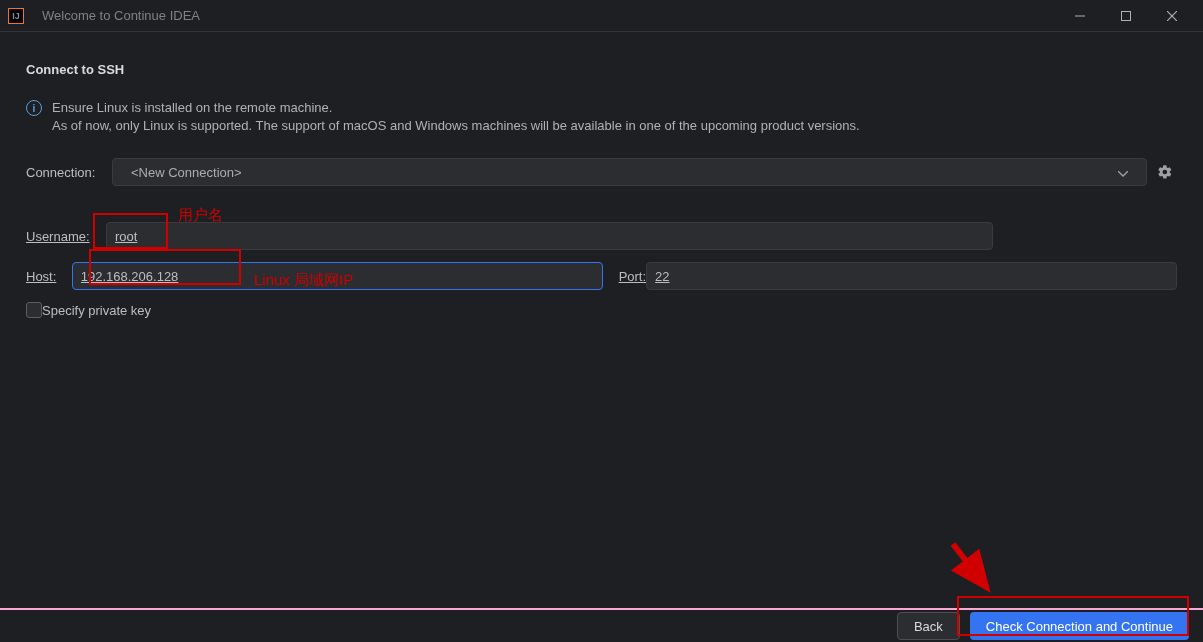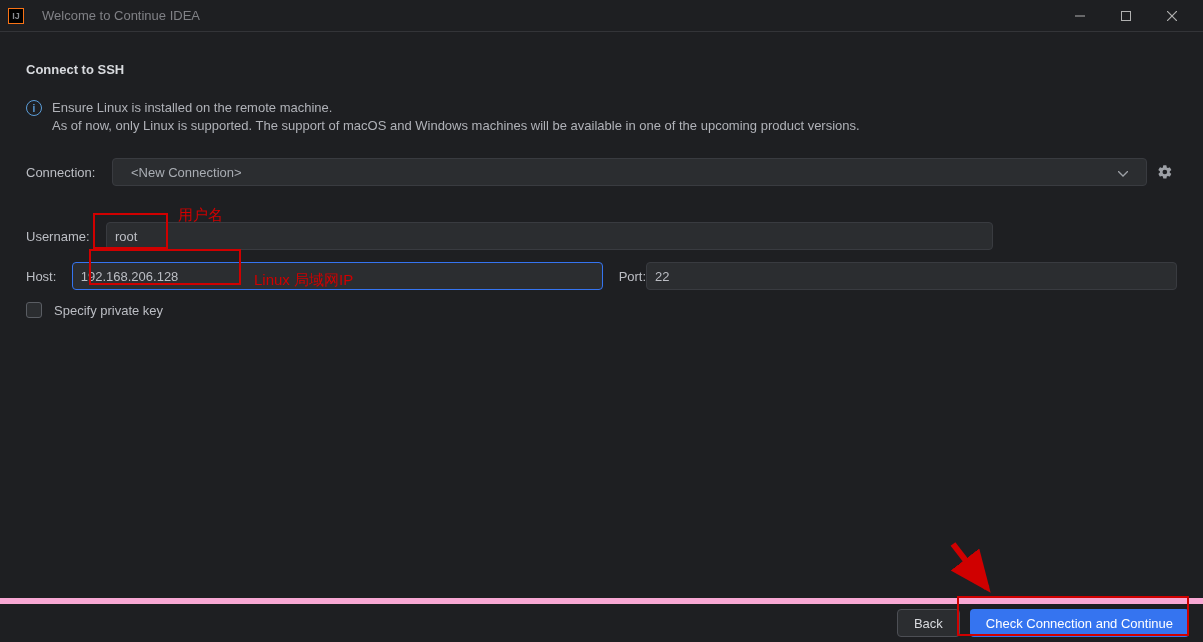--- a/index.html
+++ b/index.html
@@ -40,21 +40,21 @@
   .heading { color: #d8dade; font-size: 13px; font-weight: 600; margin-bottom: 22px; }
   .info-block { display: flex; gap: 10px; margin-bottom: 24px; }
   .info-icon {
     width: 16px; height: 16px; flex: none;
     border-radius: 50%; border: 1.5px solid #5b9dd9;
     color: #5b9dd9; font-size: 10px; font-weight: bold;
     display: flex; align-items: center; justify-content: center;
     margin-top: 1px;
   }
   .info-text { color: #b0b2b8; line-height: 1.35; }
-  .form-row { display: flex; align-items: center; margin-bottom: 12px; }
+  .form-row { display: flex; align-items: center; margin-bottom: 12px; text-decoration: underline; }
   .form-label { width: 80px; color: #bcbec4; }
   .conn-row { display: flex; align-items: center; gap: 6px; margin-bottom: 36px; }
   .conn-select {
     flex: 1; height: 28px;
     background: #2b2d30; border: 1px solid #393b40; border-radius: 4px;
     display: flex; align-items: center; justify-content: space-between;
     padding: 0 18px; color: #a9adb3; cursor: pointer;
   }
   .gear-btn {
     width: 24px; height: 24px;
@@ -65,29 +65,29 @@
     height: 28px;
     background: #2b2d30; border: 1px solid #393b40; border-radius: 4px;
     color: #bcbec4; padding: 0 8px; font-size: 13px;
     font-family: inherit; outline: none;
   }
   .text-input.focused { border: 1px solid #3574f0; }
   .username-row .text-input { width: 887px; }
   .host-row .text-input { width: 915px; }
   .port-label { margin-left: 16px; width: 36px; }
   .port-input { width: 107px; }
-  .checkbox-row { display: flex; align-items: center; gap: 12px; margin-top: 12px; }
+  .checkbox-row { display: flex; align-items: center; gap: 0; margin-top: 12px; }
   .checkbox {
     width: 16px; height: 16px;
     background: #2b2d30; border: 1px solid #5a5d63; border-radius: 3px;
     cursor: pointer;
   }
   .footer {
     position: absolute; bottom: 0; left: 0; right: 0;
-    height: 44px; border-top: 6px solid #f9a8d4;
+    height: 34px; border-top: 2px solid #f9a8d4;
     display: flex; align-items: center; justify-content: flex-end;
     padding: 0 14px; gap: 10px;
   }
   .btn {
     height: 28px; padding: 0 16px; border-radius: 4px;
     font-size: 13px; font-family: inherit; cursor: pointer;
     display: flex; align-items: center; justify-content: center;
     border: none;
   }
   .btn-secondary { background: #2b2d30; border: 1px solid #4d4f55; color: #d8dade; }

